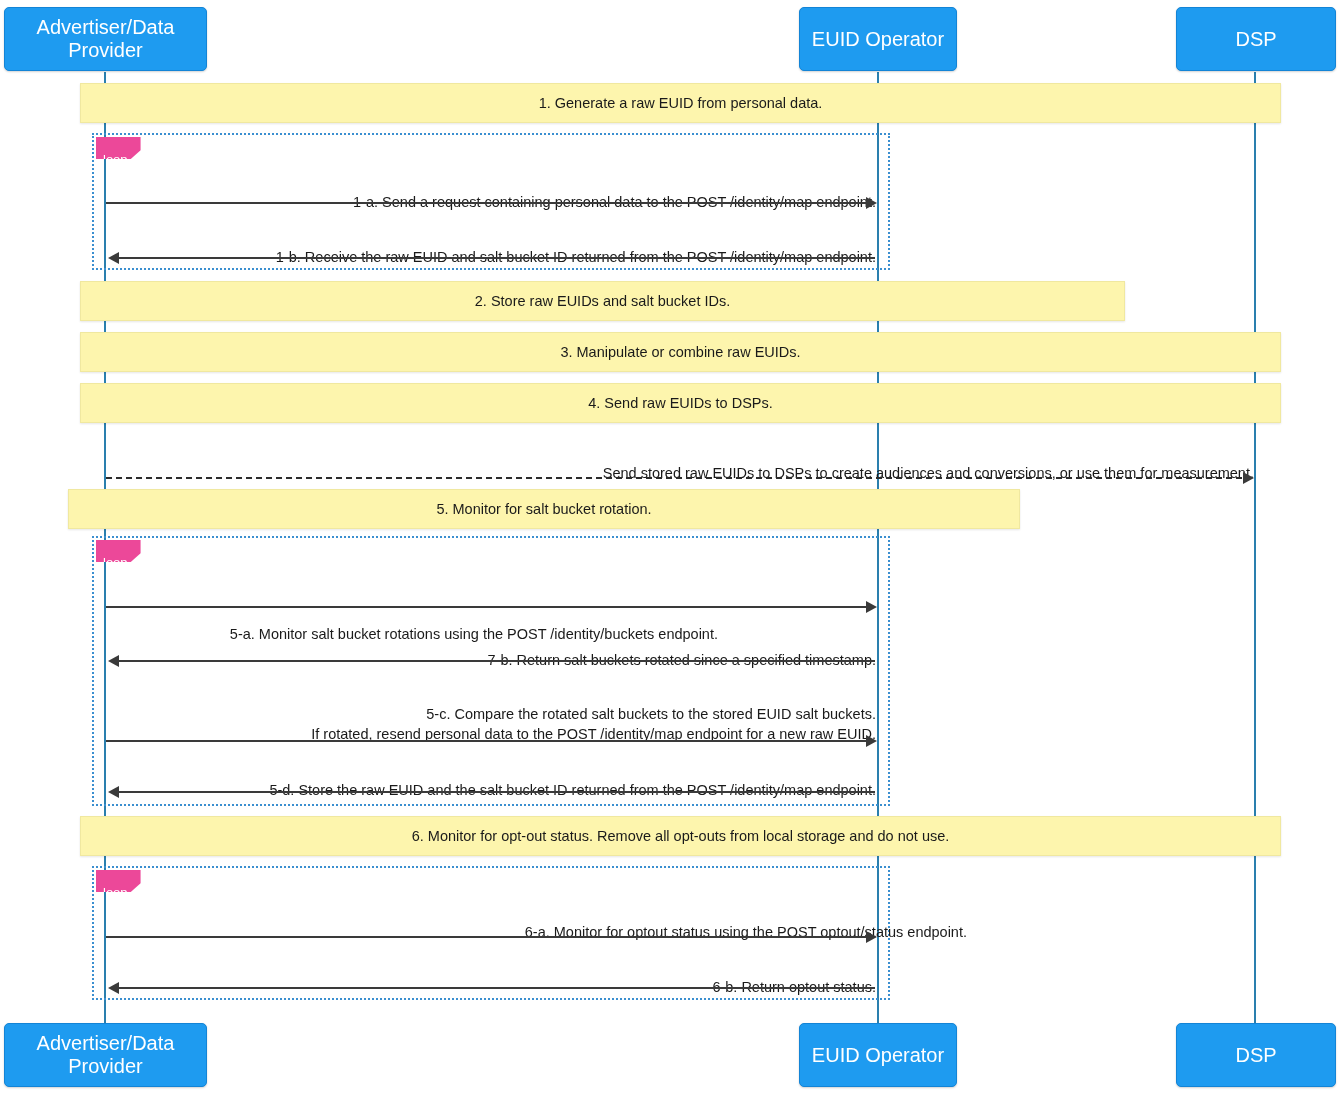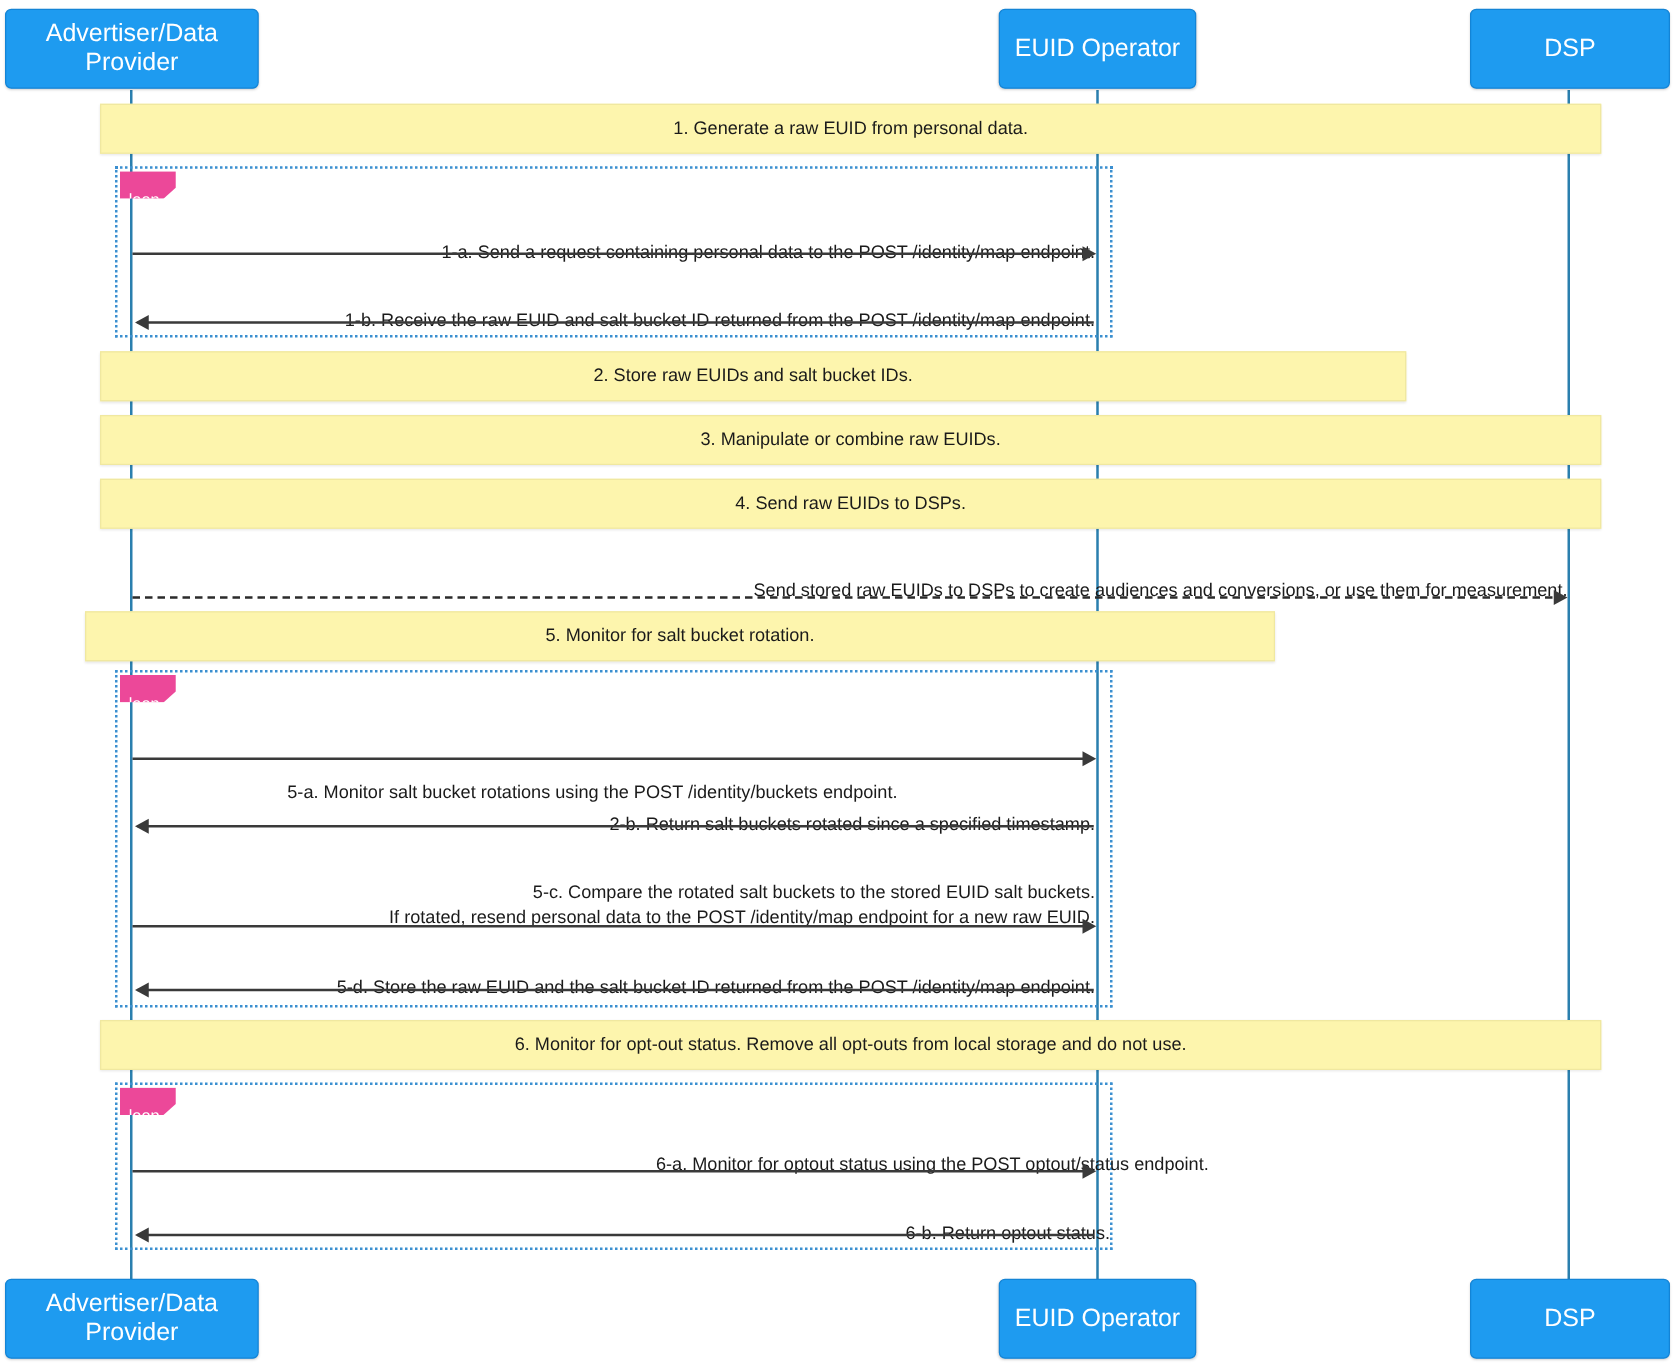--- a/index.html
+++ b/index.html
@@ -162,21 +162,21 @@
     <span>loop</span>
   </div>
 
   <div class="msg-label" style="left:106px; top:604px; width:612px;">
     <span>5-a. Monitor salt bucket rotations using the POST /identity/buckets endpoint.</span>
   </div>
   <div class="msg-line" style="left:106px; top:606px; width:765px;"></div>
   <div class="arrowhead right" style="left:866px; top:601px;"></div>
 
   <div class="msg-label" style="left:106px; top:630px; width:770px;">
-    <span>2-b. Return salt buckets rotated since a specified timestamp.</span>
+    <span>7-b. Return salt buckets rotated since a specified timestamp.</span>
   </div>
   <div class="msg-line" style="left:110px; top:660px; width:765px;"></div>
   <div class="arrowhead left" style="left:108px; top:655px;"></div>
 
   <div class="msg-label" style="left:106px; top:684px; width:770px;">
     <span>5-c. Compare the rotated salt buckets to the stored EUID salt buckets.
 If rotated, resend personal data to the POST /identity/map endpoint for a new raw EUID.</span>
   </div>
   <div class="msg-line" style="left:106px; top:740px; width:765px;"></div>
   <div class="arrowhead right" style="left:866px; top:735px;"></div>
@@ -195,21 +195,21 @@
   <div class="loop-tag" style="left:96px; top:870px;">
     <span>loop</span>
   </div>
 
   <div class="msg-label" style="left:106px; top:902px; width:844px;margin-left:17px;">
     <span>6-a. Monitor for optout status using the POST optout/status endpoint.</span>
   </div>
   <div class="msg-line" style="left:106px; top:936px; width:765px;"></div>
   <div class="arrowhead right" style="left:866px; top:931px;"></div>
 
-  <div class="msg-label" style="left:106px; top:957px; width:770px;padding-left:12px;">
+  <div class="msg-label" style="left:106px; top:957px; width:770px;">
     <span>6-b. Return optout status.</span>
   </div>
   <div class="msg-line" style="left:110px; top:987px; width:765px;"></div>
   <div class="arrowhead left" style="left:108px; top:982px;"></div>
 
   <div class="participant-box" style="left:4px; top:1023px; width:203px; height:64px;">
     <span>Advertiser/Data Provider</span>
   </div>
   <div class="participant-box" style="left:799px; top:1023px; width:158px; height:64px;">
     <span>EUID Operator</span>

